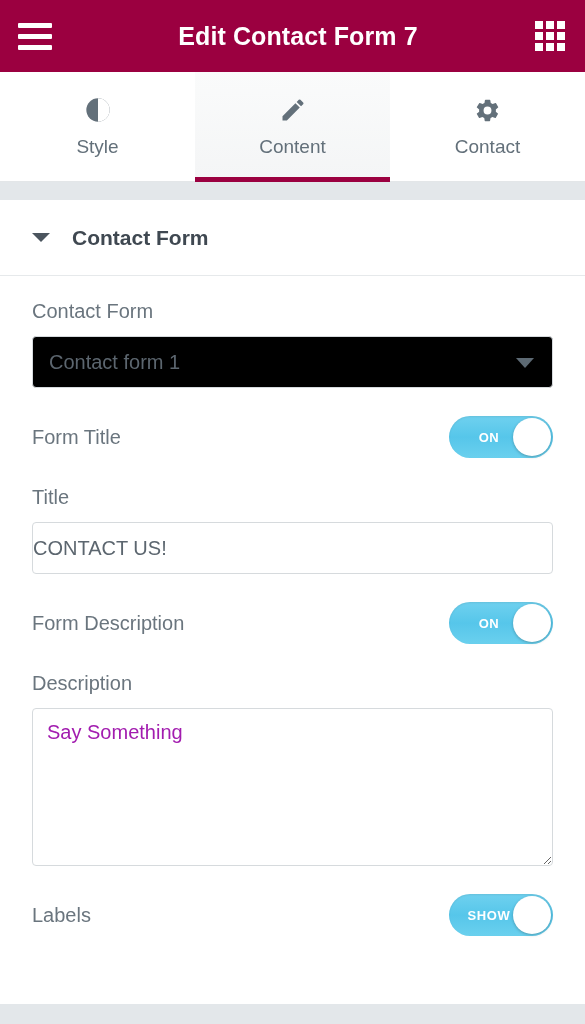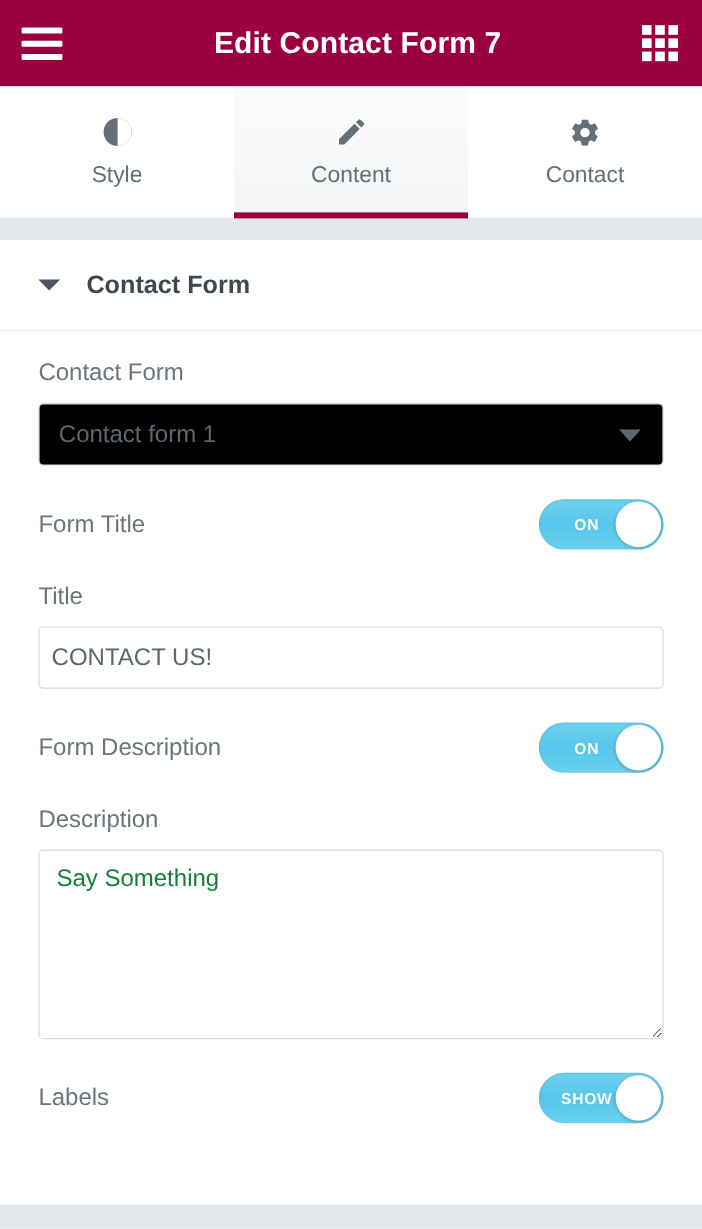--- a/index.html
+++ b/index.html
@@ -152,33 +152,33 @@
 
   .text-input {
     width: 100%;
     height: 52px;
     border: 1px solid #d6dadd;
     border-radius: 4px;
     background: #ffffff;
     font-family: "Liberation Sans", sans-serif;
     font-size: 20px;
     color: #5c666f;
-    padding: 0 10px;
+    padding: 0 0;
     outline: none;
   }
 
   .textarea {
     width: 100%;
     height: 158px;
     border: 1px solid #d6dadd;
     border-radius: 4px;
     background: #ffffff;
     font-family: "Liberation Sans", sans-serif;
     font-size: 20px;
-    color: #15803d;
+    color: #a21caf;
     padding: 12px 14px;
     outline: none;
     resize: vertical;
     display: block;
   }
 
   
   .switch-row {
     display: flex;
     align-items: center;

